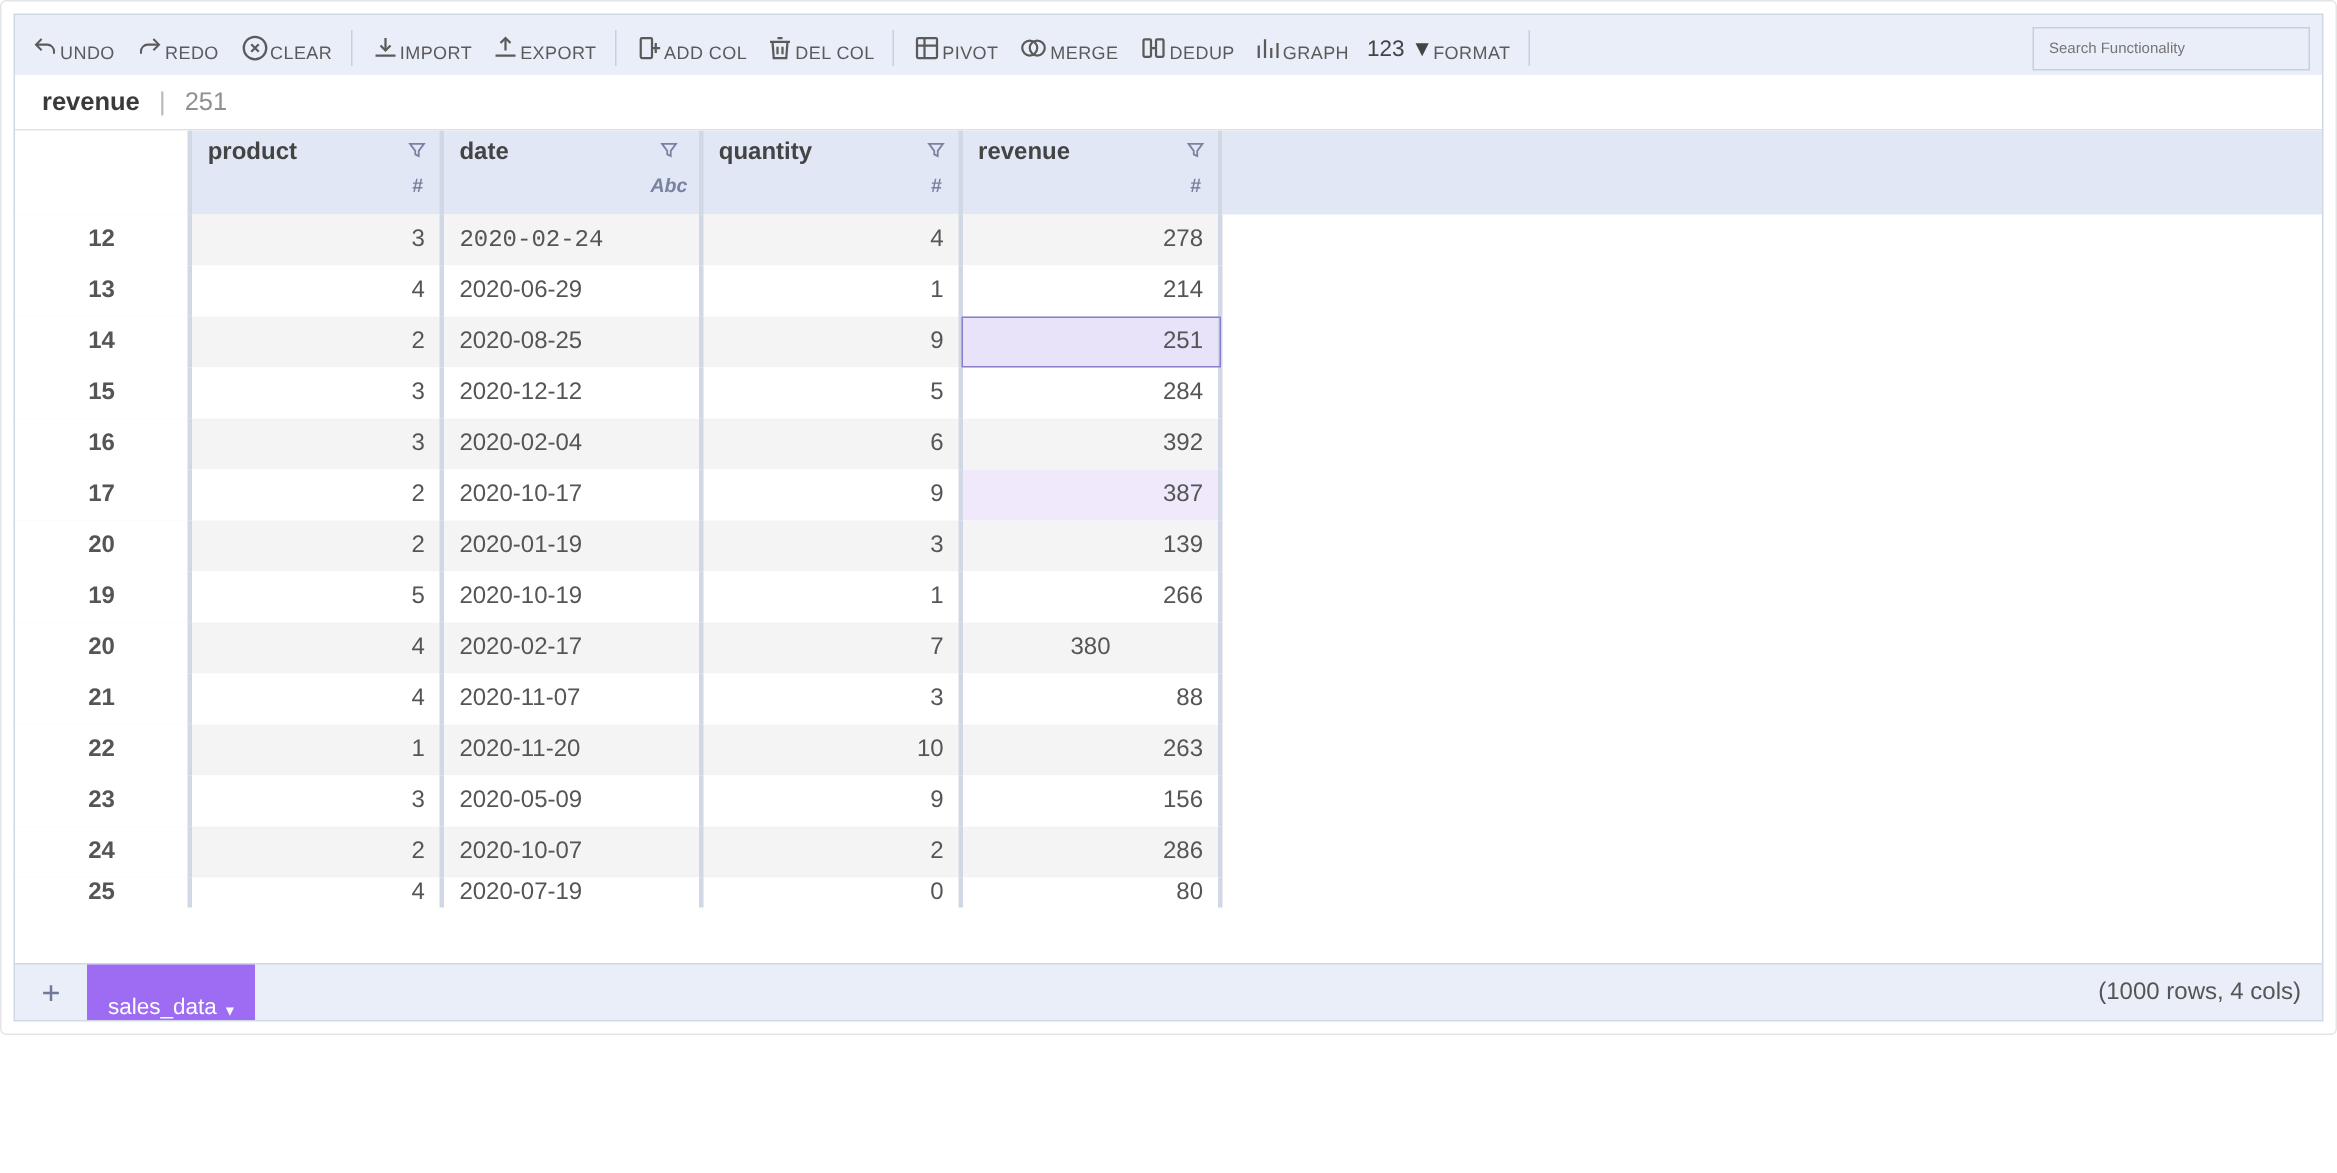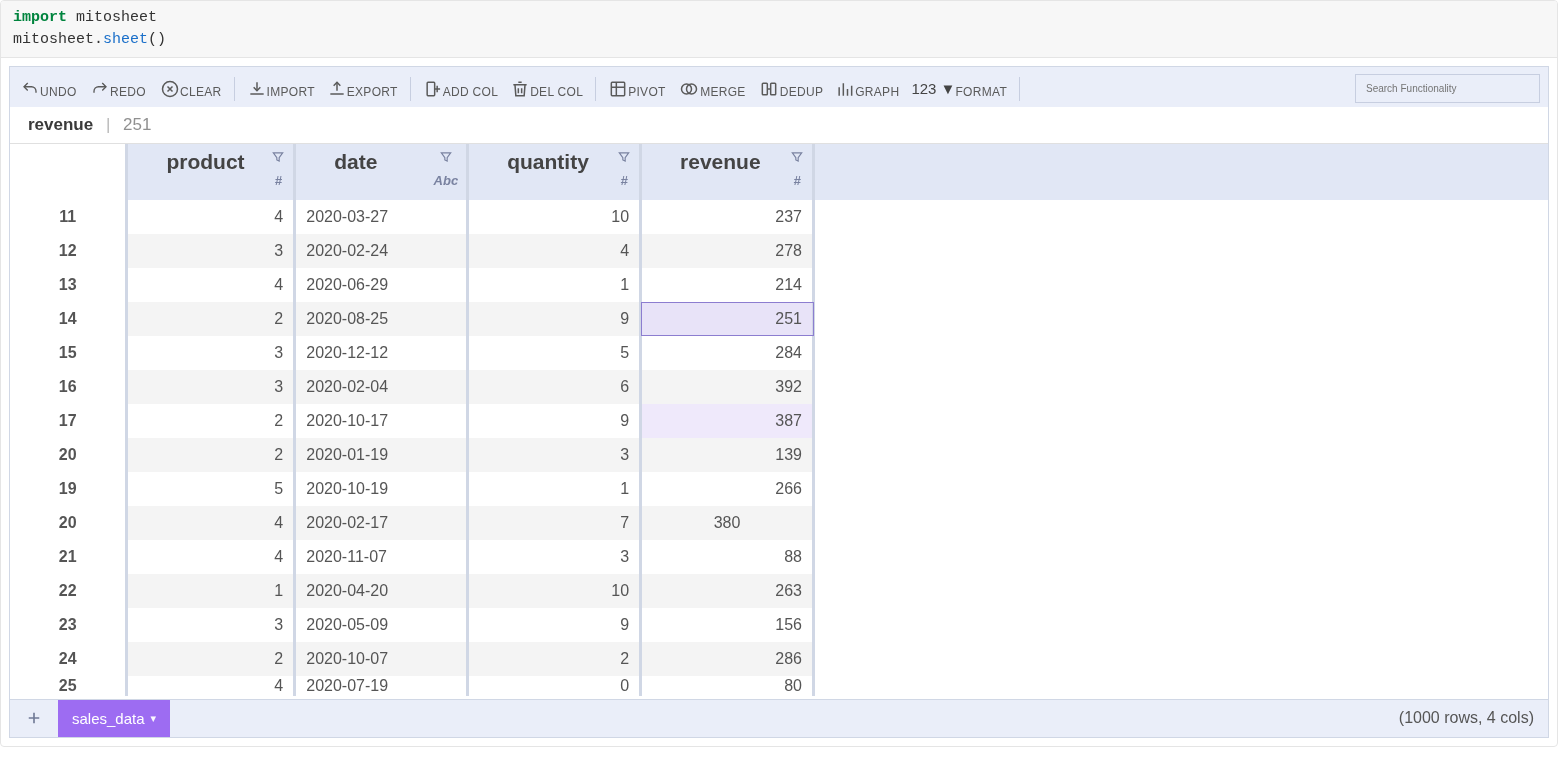--- a/index.html
+++ b/index.html
@@ -119,21 +119,21 @@
     vertical-align: top;
   }
   .colhead-inner {
     display: flex;
     justify-content: space-between;
     align-items: flex-start;
     padding: 6px 8px 2px 10px;
     height: 56px;
     position: relative;
   }
-  .colhead-inner .cname { font-size: 21px; margin-left: 28px; }
+  .colhead-inner .cname { font-size: 16px; }
   .colhead-inner .hicons {
     display: flex;
     flex-direction: column;
     align-items: center;
     gap: 6px;
     color: #7982a0;
     font-size: 14px;
   }
   .hicons .typeglyph { font-style: italic; font-size: 13px; }
   .grid thead th { height: 56px; }
@@ -163,40 +163,38 @@
   .footer .add-sheet {
     width: 48px;
     display: flex; align-items: center; justify-content: center;
     color: #707a96;
     cursor: pointer;
   }
   .footer .sheet-tab {
     background: #9d6cf2;
     color: #fff;
     padding: 0 14px;
-    display: flex; align-items: center; gap: 6px;
+    display: flex; align-items: flex-end; gap: 6px;
     font-size: 15px;
     cursor: pointer;
   }
   .footer .sheet-tab .chev { font-size: 11px; opacity: 0.95; }
   .footer .stats {
     margin-left: auto;
     display: flex; align-items: center;
     padding: 0 14px;
     color: #555;
     font-size: 16px;
   }
   .grid tbody tr:last-child td { height: 20px; overflow:hidden; }
 </style>
 </head>
 <body>
 
 <div class="container">
-  <div class="code-cell"><span class="kw">import</span><span> mitosheet</span>
-<span>mitosheet.</span><span class="fn">sheet</span><span>()</span></div>
 
   <div class="mito-frame">
 
     <div class="toolbar">
       <div class="tb-group">
         <div class="tb-item">
           <span class="icon-slot">
               <svg width="20" height="18" viewBox="0 0 24 24" stroke-width="1.8">
                 <path d="M9 14l-5-5 5-5"></path>
                 <path d="M4 9h10a6 6 0 016 6v2"></path>
@@ -372,31 +370,24 @@
                     <span><svg width="14" height="14" viewBox="0 0 24 24" stroke="#7982a0" stroke-width="2" fill="none">
                         <path d="M4 5h16l-6 8v6l-4-2v-4z"></path>
                       </svg></span>
                     <span class="typeglyph">#</span>
                   </span>
                 </div>
               </th>
             </tr>
         </thead>
         <tbody id="grid-body">
-            <tr class="bg-even">
-              <td class="rownum bg-even">11</td>
-              <td class="num" style="width: 165px;">4</td>
-              <td class="txt" style="width: 170px;">2020-03-27</td>
-              <td class="num" style="width: 170px;">10</td>
-              <td class="num" style="width: 170px;">237</td>
-            </tr>
             <tr class="bg-odd">
               <td class="rownum bg-odd">12</td>
               <td class="num" style="width: 165px;">3</td>
-              <td class="txt" style="width: 170px;">2020-02-24</td>
+              <td class="txt" style="width: 170px; font-family: Liberation Mono, monospace;">2020-02-24</td>
               <td class="num" style="width: 170px;">4</td>
               <td class="num" style="width: 170px;">278</td>
             </tr>
             <tr class="bg-even">
               <td class="rownum bg-even">13</td>
               <td class="num" style="width: 165px;">4</td>
               <td class="txt" style="width: 170px;">2020-06-29</td>
               <td class="num" style="width: 170px;">1</td>
               <td class="num" style="width: 170px;">214</td>
             </tr>
@@ -452,21 +443,21 @@
             <tr class="bg-even">
               <td class="rownum bg-even">21</td>
               <td class="num" style="width: 165px;">4</td>
               <td class="txt" style="width: 170px;">2020-11-07</td>
               <td class="num" style="width: 170px;">3</td>
               <td class="num" style="width: 170px;">88</td>
             </tr>
             <tr class="bg-odd">
               <td class="rownum bg-odd">22</td>
               <td class="num" style="width: 165px;">1</td>
-              <td class="txt" style="width: 170px;">2020-04-20</td>
+              <td class="txt" style="width: 170px;">2020-11-20</td>
               <td class="num" style="width: 170px;">10</td>
               <td class="num" style="width: 170px;">263</td>
             </tr>
             <tr class="bg-even">
               <td class="rownum bg-even">23</td>
               <td class="num" style="width: 165px;">3</td>
               <td class="txt" style="width: 170px;">2020-05-09</td>
               <td class="num" style="width: 170px;">9</td>
               <td class="num" style="width: 170px;">156</td>
             </tr>

